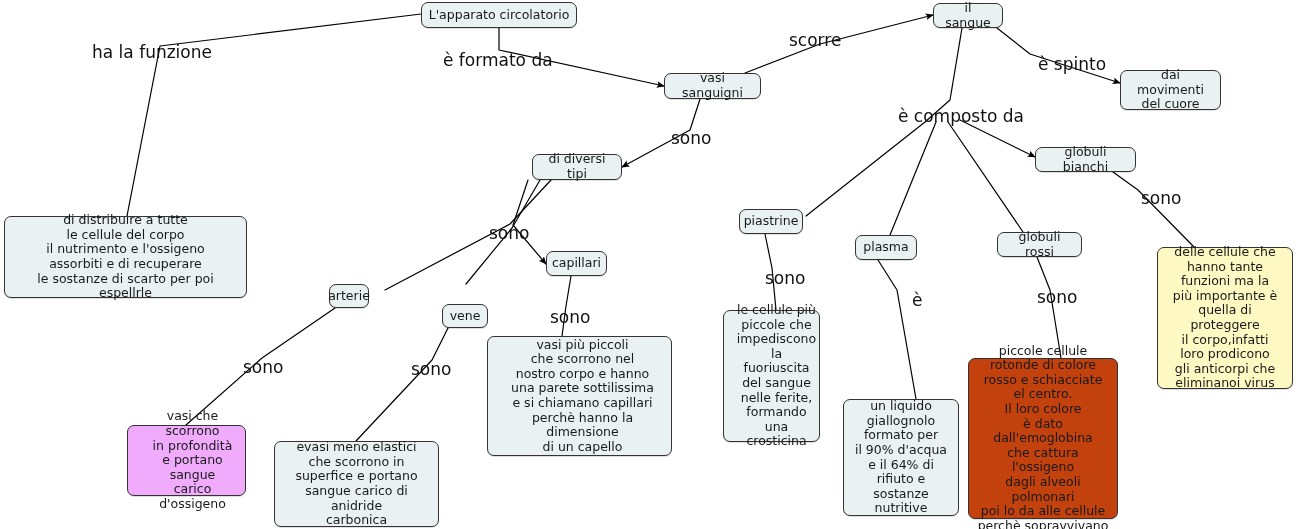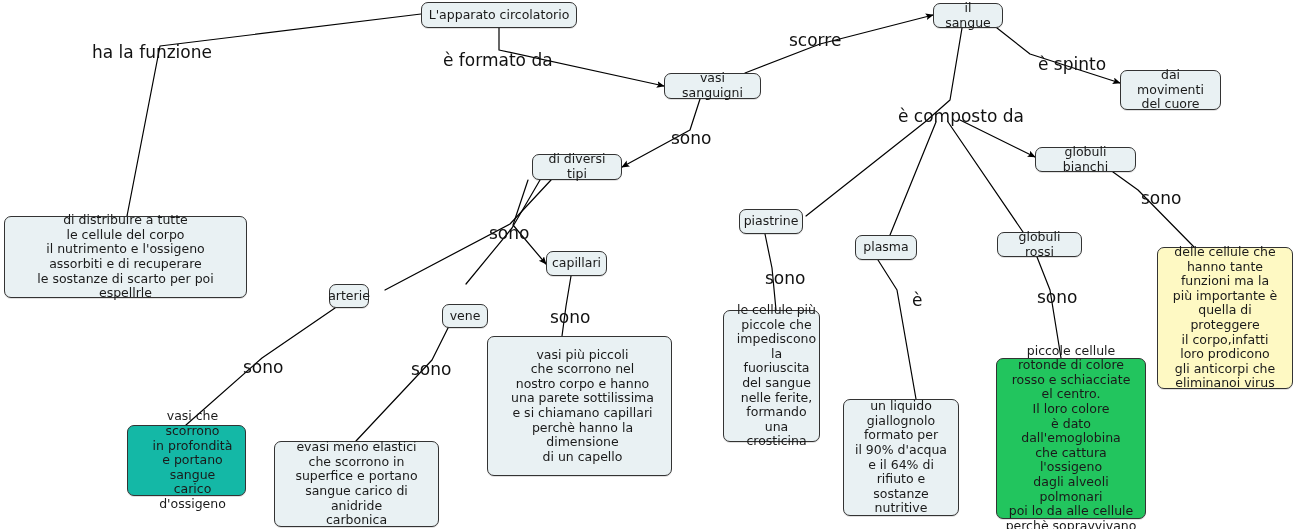--- a/index.html
+++ b/index.html
@@ -88,30 +88,30 @@
       <div class="node" style="left: 4px; top: 216px; width: 243px; height: 82px; background: rgb(233, 241, 243); border-color: rgb(51, 51, 51);">di distribuire a tutte
 le cellule del corpo
 il nutrimento e l'ossigeno
 assorbiti e di recuperare
 le sostanze di scarto per poi espellrle</div>
       <div class="node" style="left: 664px; top: 73px; width: 97px; height: 26px; background: rgb(233, 241, 243); border-color: rgb(51, 51, 51);">vasi sanguigni</div>
       <div class="node" style="left: 532px; top: 154px; width: 90px; height: 26px; background: rgb(233, 241, 243); border-color: rgb(51, 51, 51);">di diversi tipi</div>
       <div class="node" style="left: 329px; top: 284px; width: 40px; height: 24px; background: rgb(233, 241, 243); border-color: rgb(51, 51, 51);">arterie</div>
       <div class="node" style="left: 442px; top: 284px; width: 46px; height: 24px; background: rgb(233, 241, 243); border-color: rgb(51, 51, 51); margin-top: 20px;">vene</div>
       <div class="node" style="left: 546px; top: 251px; width: 61px; height: 25px; background: rgb(233, 241, 243); border-color: rgb(51, 51, 51);">capillari</div>
-      <div class="node" style="left: 127px; top: 425px; width: 119px; height: 71px; background: #14b8a6; border-color: rgb(51, 51, 51); padding-left: 18px;">vasi che scorrono
+      <div class="node" style="left: 127px; top: 425px; width: 119px; height: 71px; background: #f0abfc; border-color: rgb(51, 51, 51); padding-left: 18px;">vasi che scorrono
 in profondità
 e portano sangue
 carico d'ossigeno</div>
       <div class="node" style="left: 274px; top: 441px; width: 165px; height: 86px; background: rgb(233, 241, 243); border-color: rgb(51, 51, 51);">evasi meno elastici
 che scorrono in
 superfice e portano
 sangue carico di anidride
 carbonica</div>
-      <div class="node" style="left: 487px; top: 336px; width: 185px; height: 140px; background: rgb(233, 241, 243); border-color: rgb(51, 51, 51); padding-left: 12px;">vasi più piccoli
+      <div class="node" style="left: 487px; top: 336px; width: 185px; height: 120px; background: rgb(233, 241, 243); border-color: rgb(51, 51, 51); padding-left: 12px;">vasi più piccoli
 che scorrono nel
 nostro corpo e hanno
 una parete sottilissima
 e si chiamano capillari
 perchè hanno la dimensione
 di un capello</div>
       <div class="node" style="left: 933px; top: 3px; width: 70px; height: 25px; background: rgb(233, 241, 243); border-color: rgb(51, 51, 51);">il sangue</div>
       <div class="node" style="left: 1120px; top: 70px; width: 101px; height: 40px; background: rgb(233, 241, 243); border-color: rgb(51, 51, 51);">dai movimenti
 del cuore</div>
       <div class="node" style="left: 739px; top: 209px; width: 64px; height: 25px; background: rgb(233, 241, 243); border-color: rgb(51, 51, 51);">piastrine</div>
@@ -126,21 +126,21 @@
 nelle ferite,
 formando una
 crosticina</div>
       <div class="node" style="left: 843px; top: 399px; width: 116px; height: 117px; background: rgb(233, 241, 243); border-color: rgb(51, 51, 51);">un liquido
 giallognolo
 formato per
 il 90% d'acqua
 e il 64% di
 rifiuto e sostanze
 nutritive</div>
-      <div class="node" style="left: 996px; top: 358px; width: 150px; height: 161px; background: #22c55e; border-color: rgb(51, 51, 51);">piccole cellule
+      <div class="node" style="left: 968px; top: 358px; width: 150px; height: 161px; background: #c2410c; border-color: rgb(51, 51, 51);">piccole cellule
 rotonde di colore
 rosso e schiacciate
 el centro.
 Il loro colore
 è dato dall'emoglobina
 che cattura l'ossigeno
 dagli alveoli polmonari
 poi lo da alle cellule
 perchè sopravvivano</div>
       <div class="node" style="left: 1157px; top: 247px; width: 136px; height: 142px; background: #fef9c3; border-color: rgb(51, 51, 51);">delle cellule che

